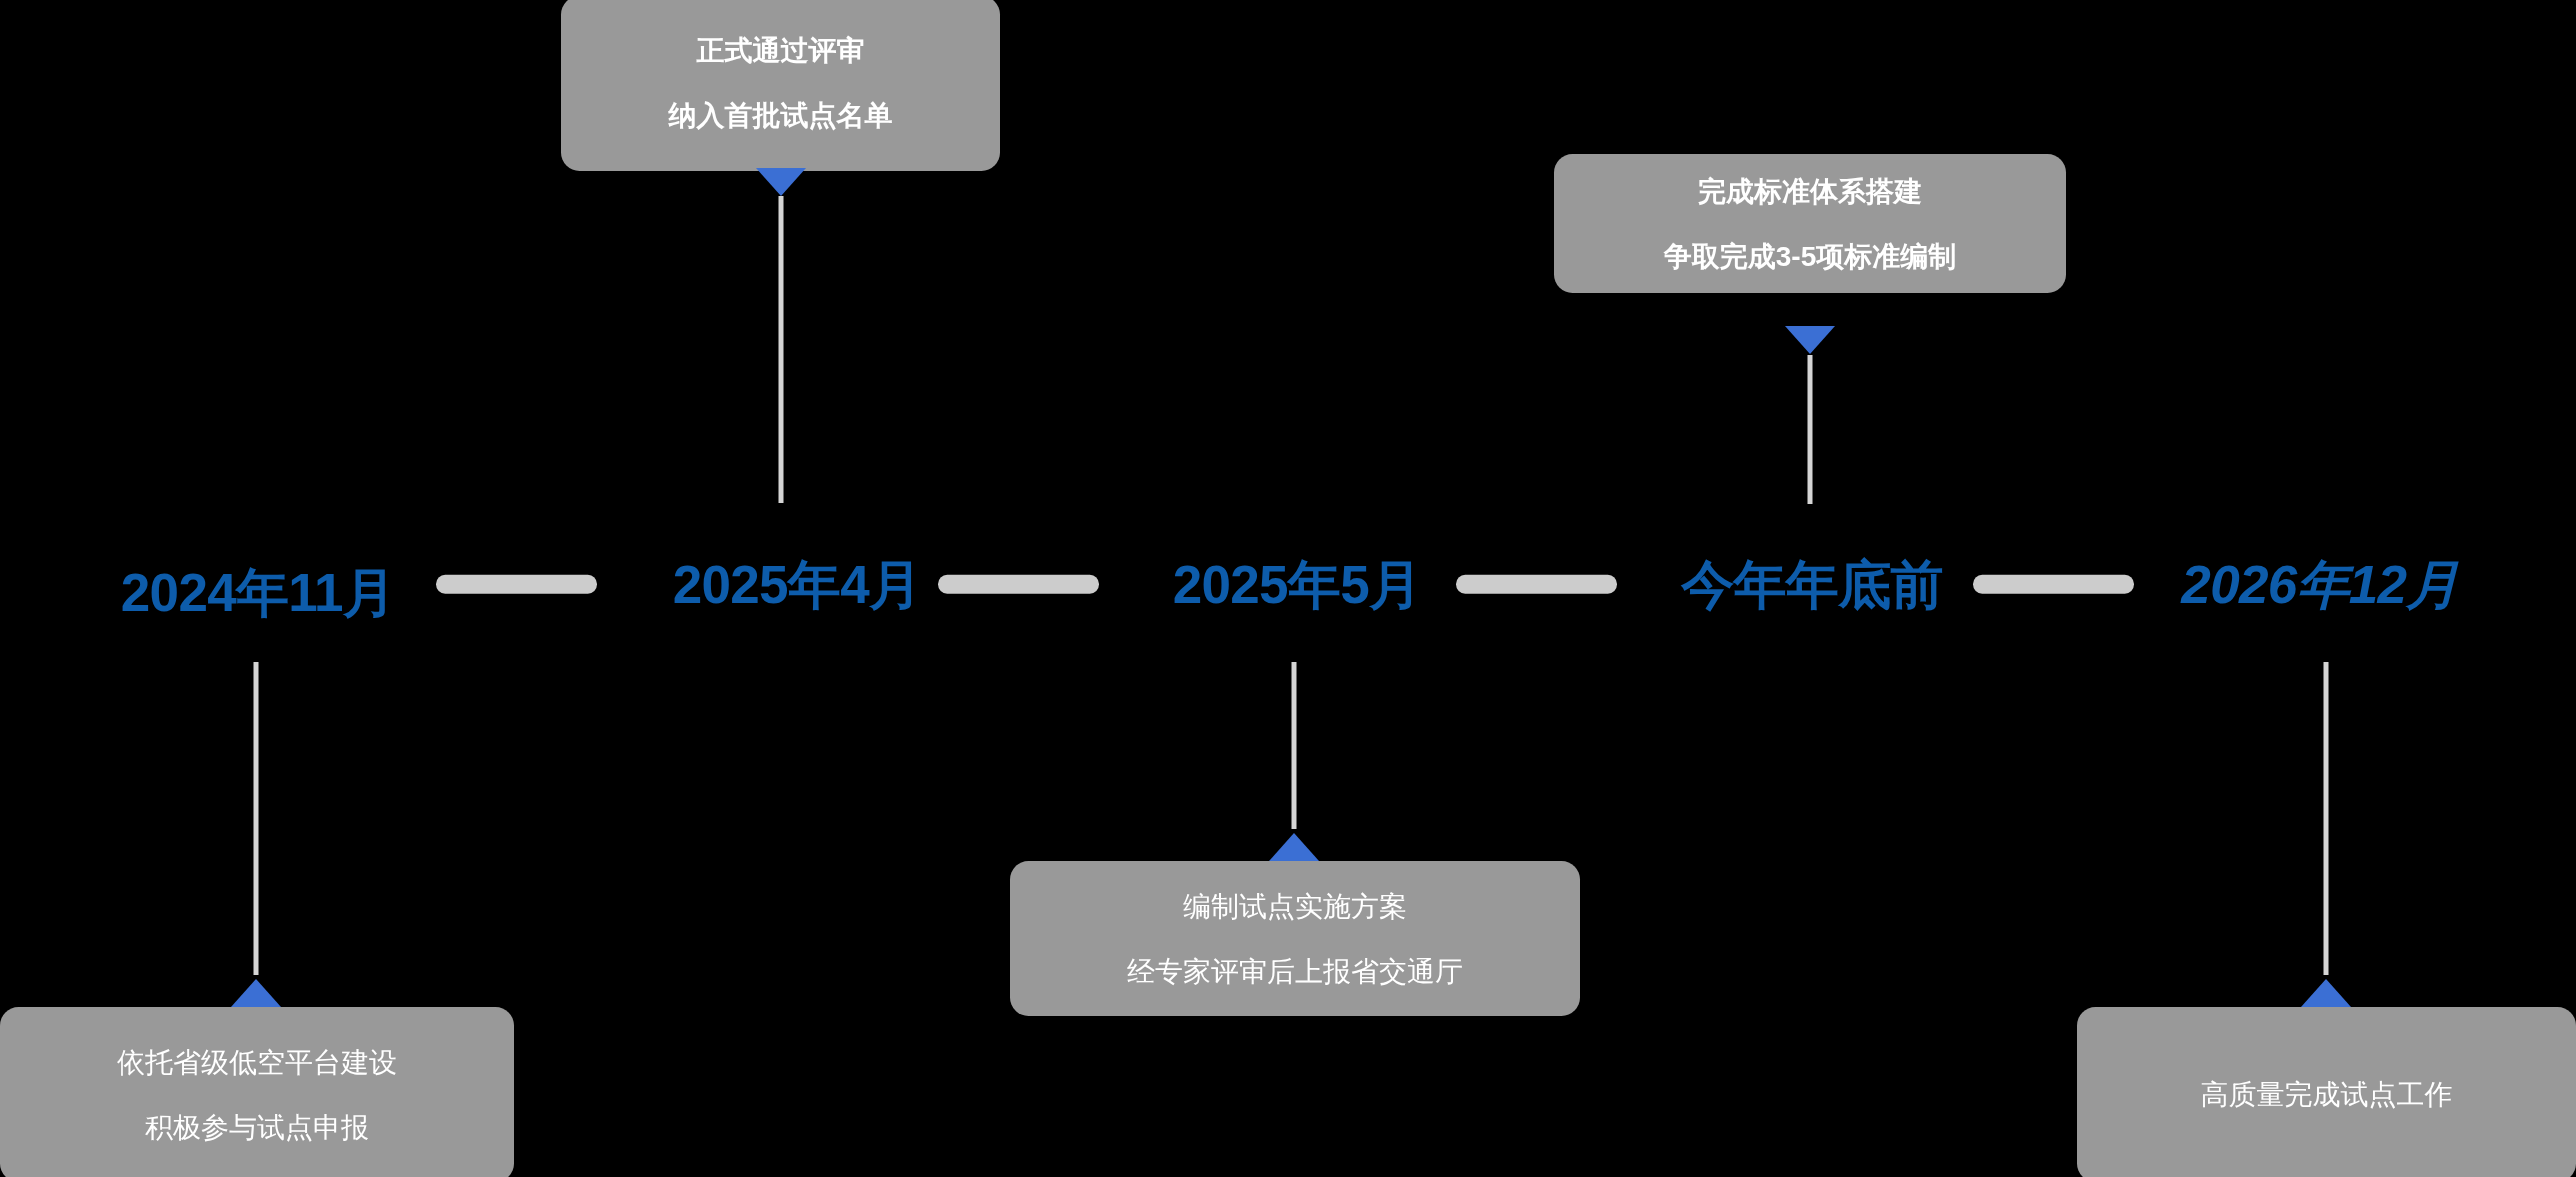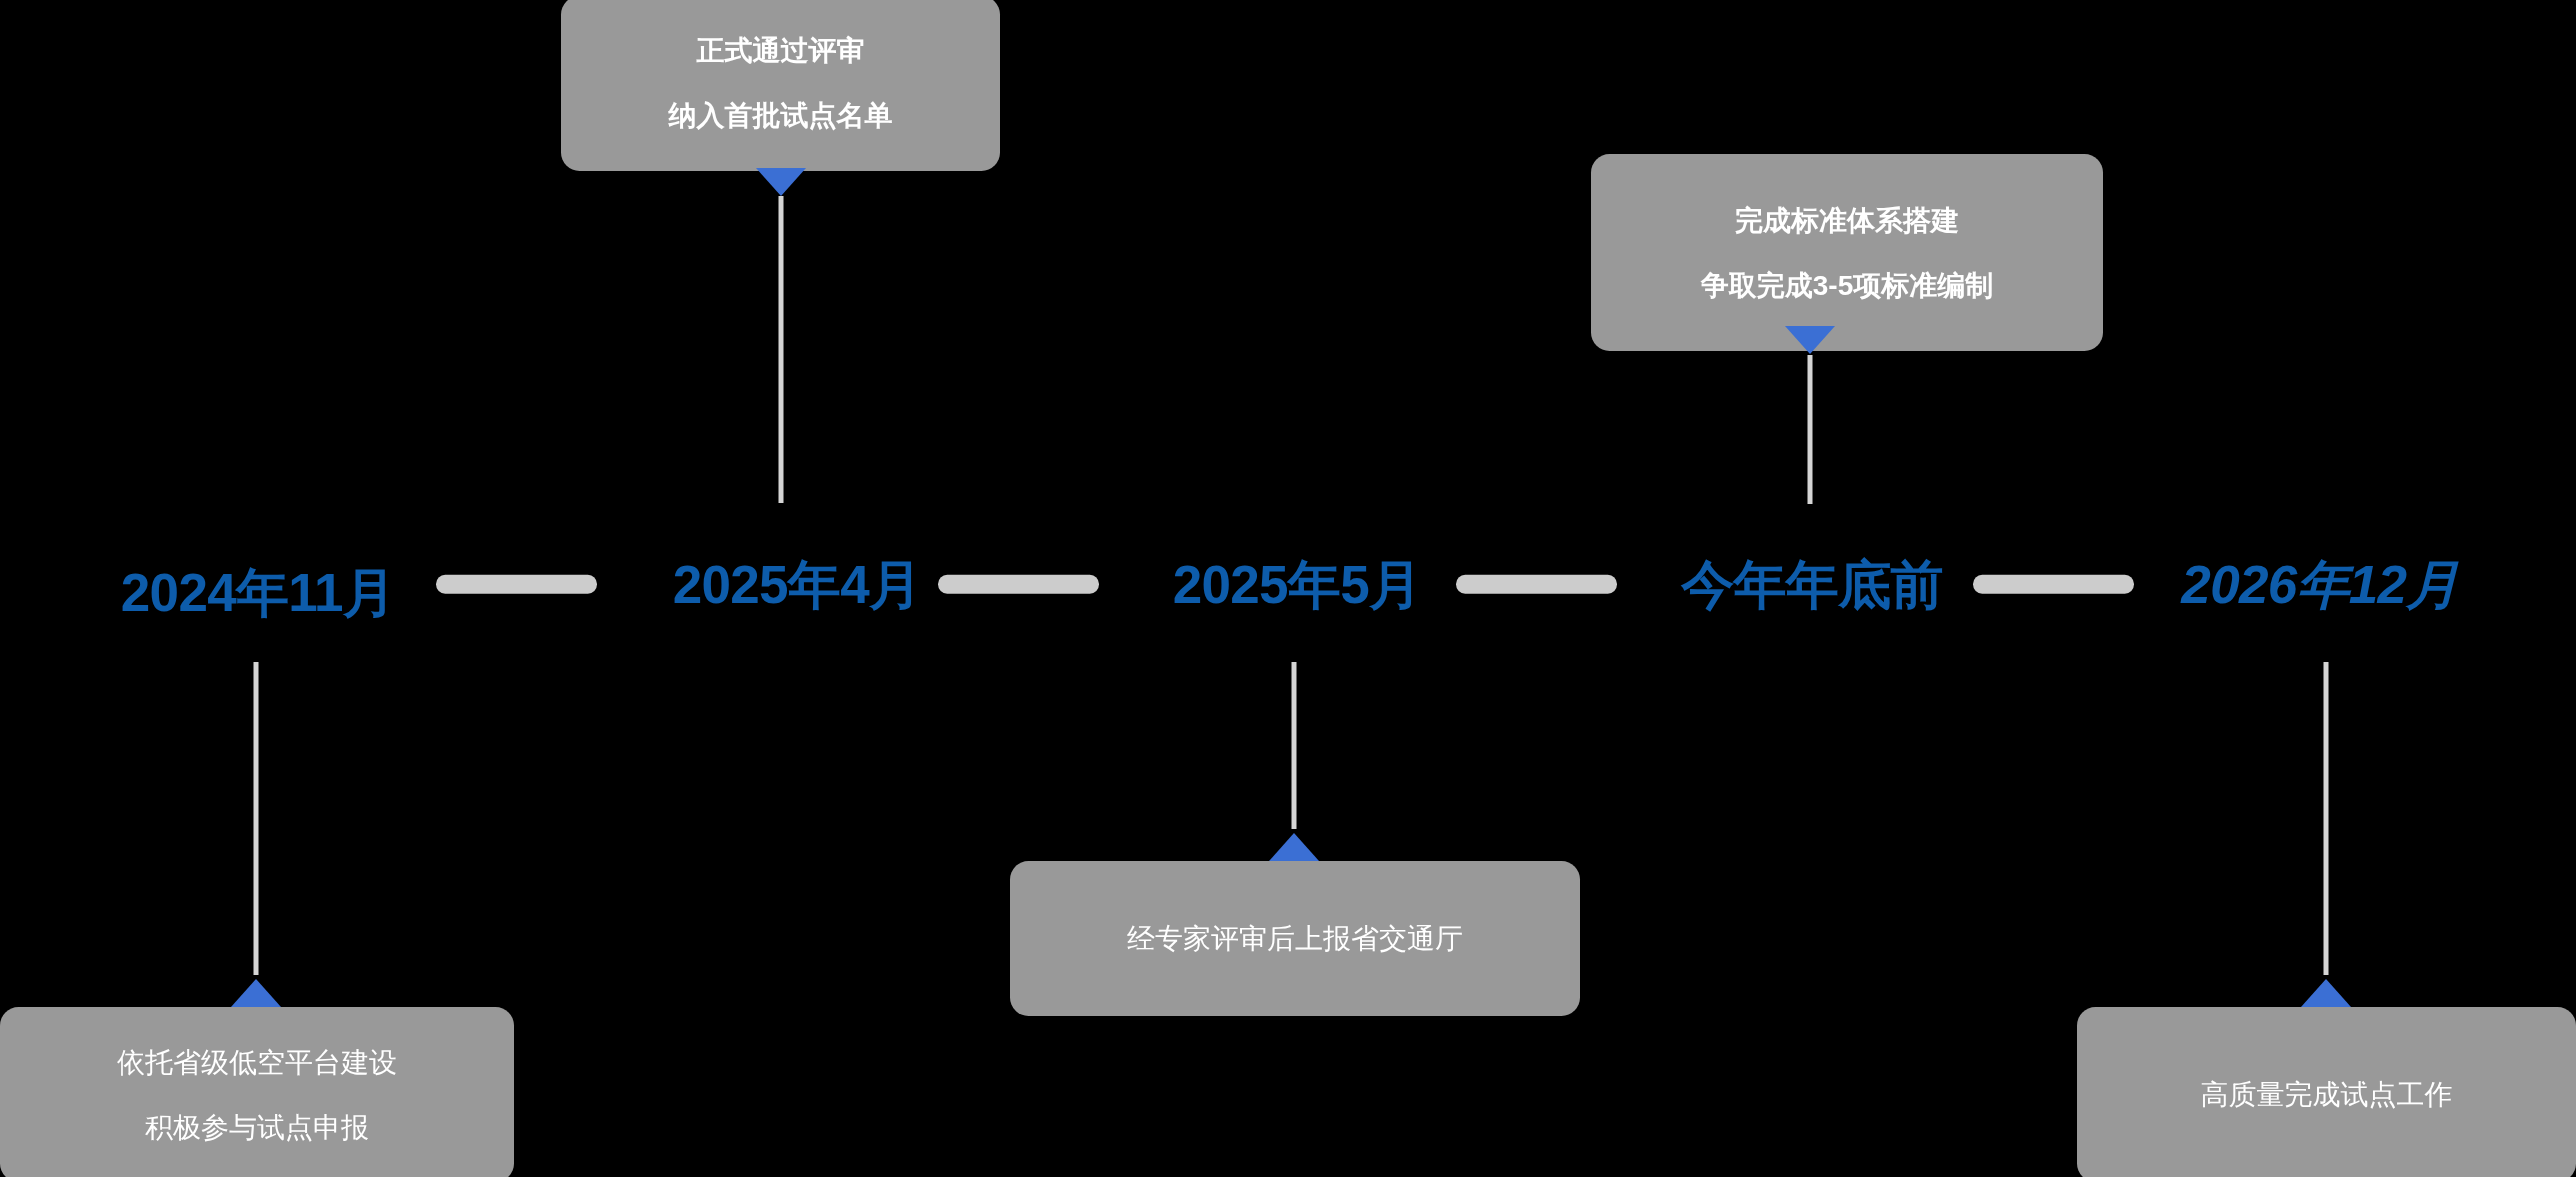--- a/index.html
+++ b/index.html
@@ -83,21 +83,21 @@
 
 <div id="stage">
 
   <div class="callout bold" style="left:561px;top:-4.3px;width:439px;height:175px;">
     <div class="line">正式通过评审</div>
     <div class="line">纳入首批试点名单</div>
   </div>
   <div class="pointer down" style="left:781px;top:168px;"></div>
   <div class="connector" style="left:781px;top:196px;height:307px;"></div>
 
-  <div class="callout bold" style="left:1554px;top:154px;width:512px;height:197px;margin-left:37px;">
+  <div class="callout bold" style="left:1554px;top:154px;width:512px;height:139px;">
     <div class="line">完成标准体系搭建</div>
     <div class="line">争取完成3-5项标准编制</div>
   </div>
   <div class="pointer down" style="left:1810px;top:326px;"></div>
   <div class="connector" style="left:1810px;top:355px;height:149px;"></div>
 
   <div class="axis-label" style="left:258px;top:584px;margin-top:8px;">2024年11月</div>
   <div class="axis-bar" style="left:436px;top:584px;width:161px;"></div>
 
   <div class="axis-label" style="left:797px;top:584px;">2025年4月</div>
@@ -114,20 +114,21 @@
   <div class="connector" style="left:256px;top:662px;height:313px;"></div>
   <div class="pointer up" style="left:256px;top:979px;"></div>
   <div class="callout plain" style="left:0px;top:1007px;width:514px;height:175px;">
     <div class="line">依托省级低空平台建设</div>
     <div class="line">积极参与试点申报</div>
   </div>
 
   <div class="connector" style="left:1294px;top:662px;height:167px;"></div>
   <div class="pointer up" style="left:1294px;top:833px;"></div>
   <div class="callout plain" style="left:1010px;top:861px;width:570px;height:155px;">
+    <div class="line">编制试点实施方案</div>
     <div class="line">经专家评审后上报省交通厅</div>
   </div>
 
   <div class="connector" style="left:2326px;top:662px;height:313px;"></div>
   <div class="pointer up" style="left:2326px;top:979px;"></div>
   <div class="callout plain" style="left:2077px;top:1007px;width:499px;height:175px;">
     <div class="line">高质量完成试点工作</div>
   </div>
 
 </div>

